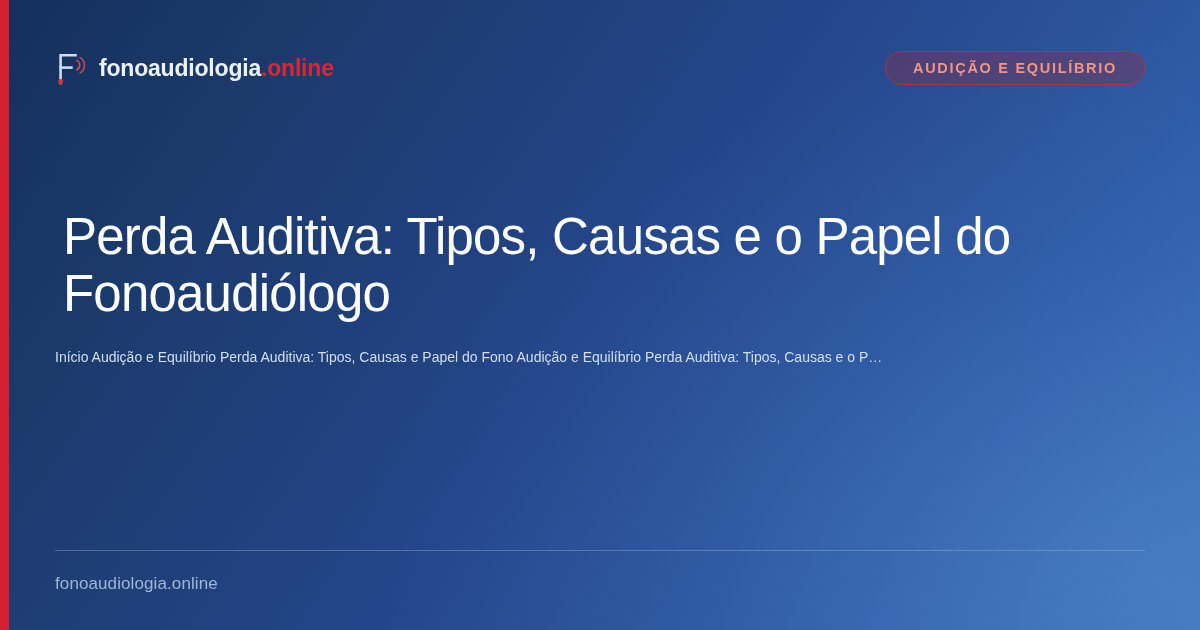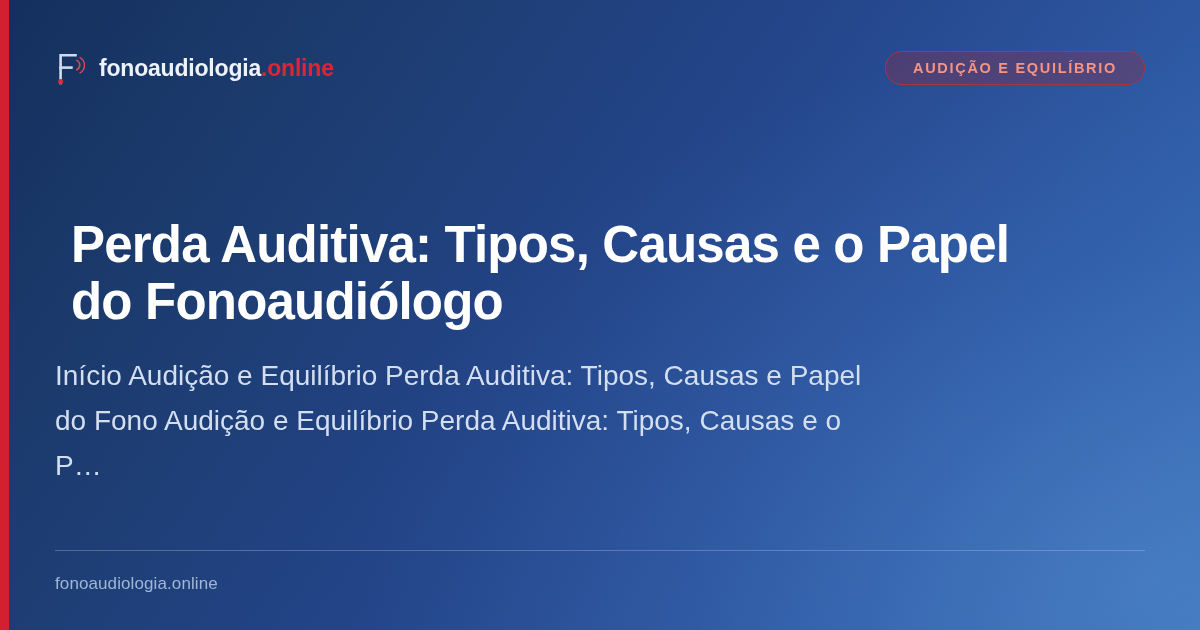--- a/index.html
+++ b/index.html
@@ -115,32 +115,32 @@
 
   
   .main {
     position: absolute;
     left: 55px;
     right: 55px;
     top: 200px;
   }
 
   .title {
-    margin: 16px;
+    margin: 8px;
     font-size: 51px;
-    font-weight: bold;
+    font-weight: normal;
     line-height: 1.12;
     letter-spacing: -0.8px;
     color: #ffffff;
     max-width: 960px;
   }
 
   .description {
     margin: 24px 0 0 0;
-    font-size: 28px;
+    font-size: 14px;
     line-height: 1.6;
     color: #d3dff0;
     max-width: 830px;
     font-weight: normal;
   }
 
   
   .footer {
     position: absolute;
     left: 55px;

